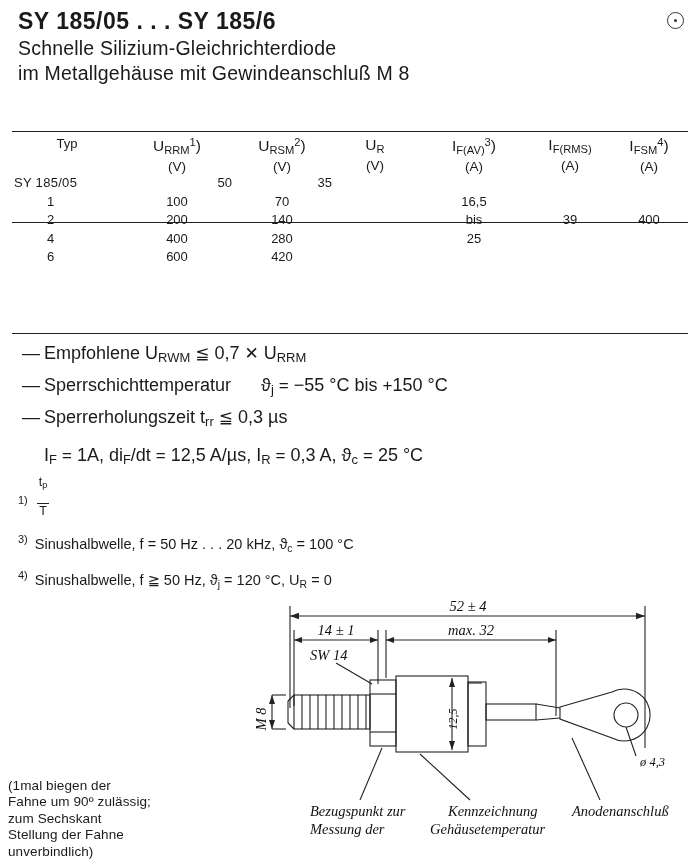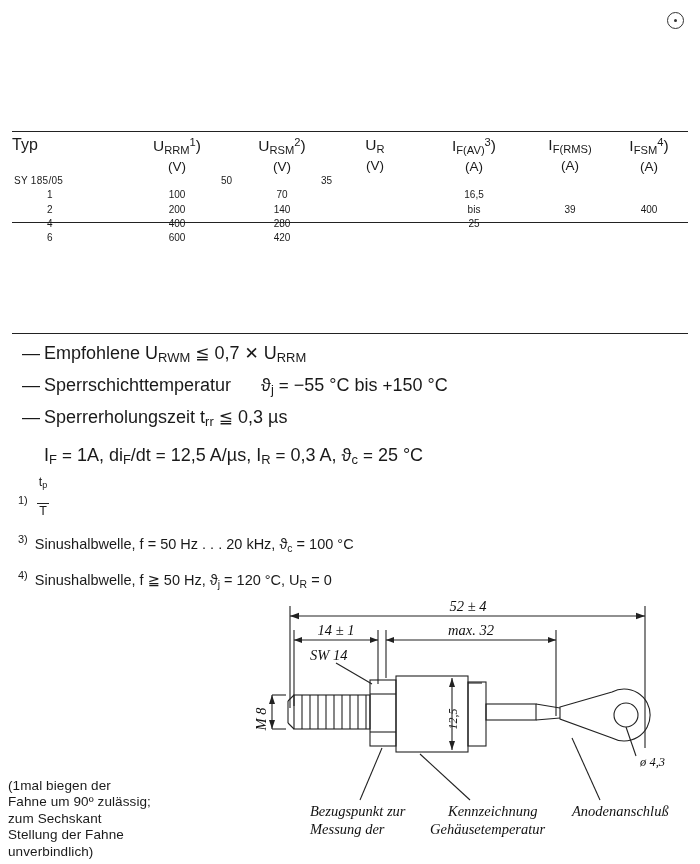--- a/index.html
+++ b/index.html
@@ -97,36 +97,36 @@
     font-size: 15.5px;
     line-height: 1.15;
     padding-top: 6px;
   }
   .hdr-cell .unit {
     font-size: 13.5px;
     display: block;
     margin-top: 2px;
   }
   .hdr-typ {
-    text-align: left;
-    font-size: 16px;
+    text-align: center;
+    font-size: 13px;
     padding-top: 18px;
     padding-left: 2px;
   }
   sub {
     font-size: 0.72em;
     vertical-align: -0.25em;
   }
   sup {
     font-size: 0.72em;
     vertical-align: 0.45em;
   }
   .body-row td {
     text-align: center;
-    font-size: 10px;
+    font-size: 13px;
     line-height: 1.42;
     margin-left: 21px;
   }
   .body-row td.typ {
     text-align: left;
     padding-left: 2px;
     letter-spacing: 0.3px;
   }
   .body-row td.typ.indent {
     padding-left: 35px;
@@ -210,20 +210,25 @@
     line-height: 1.22;
     letter-spacing: 0.1px;
   }
   .note-block div { white-space: nowrap; }
 </style>
 </head>
 <body>
 
 <div class="page">
 
+  <div class="header">
+    <div class="doc-title">SY 185/05 . . . SY 185/6</div>
+    <div class="doc-sub">Schnelle Silizium-Gleichrichterdiode</div>
+    <div class="doc-sub">im Metallgehäuse mit Gewindeanschluß M 8</div>
+  </div>
   <div class="corner-mark"></div>
 
   <div class="rule" id="rule-top"></div>
   <div class="rule" id="rule-mid"></div>
   <div class="rule" id="rule-bottom"></div>
 
   <div class="table-wrap">
     <table class="spec">
       <colgroup>
         <col style="width:110px">

